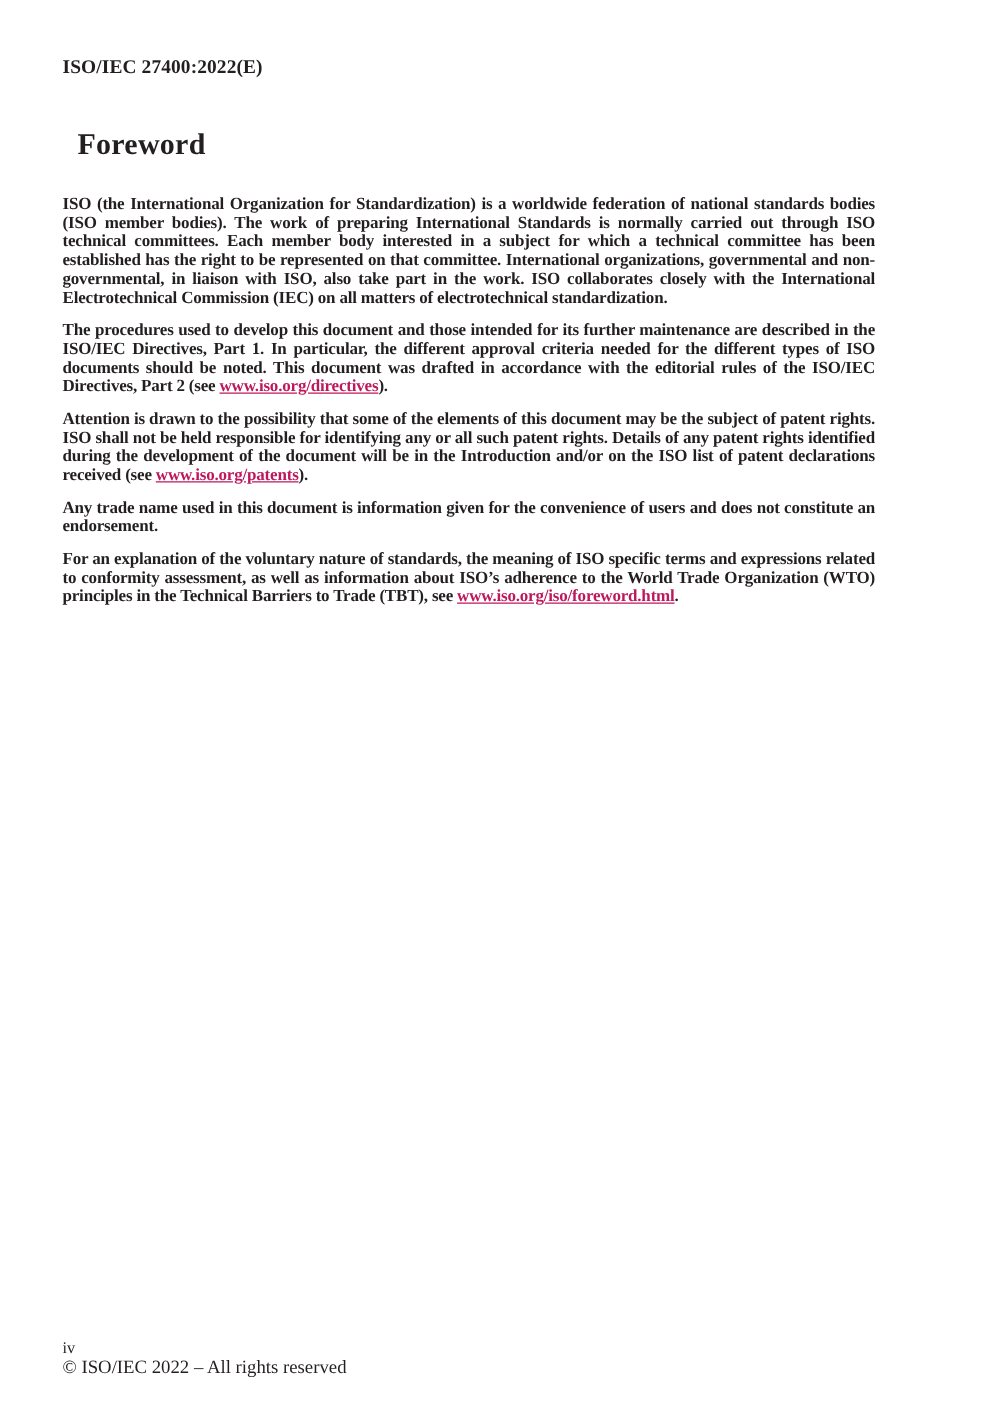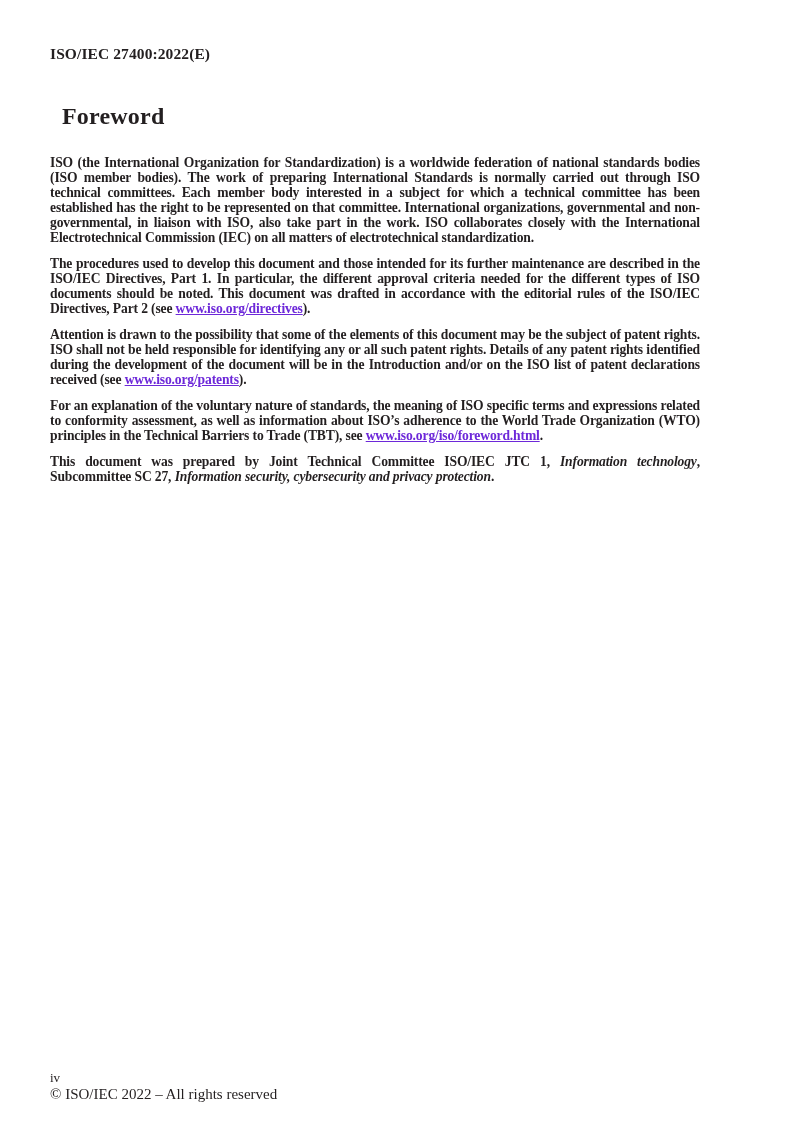--- a/index.html
+++ b/index.html
@@ -37,21 +37,21 @@
   }
   .para {
     margin: 0 0 11px 0;
     font-size: 13.6px;
     line-height: 15px;
     text-align: justify;
     letter-spacing: -0.15px;
     font-weight: bold;
   }
   .para a.link {
-    color: #6d28d9;
+    color: #be185d;
     text-decoration: underline;
     cursor: pointer;
   }
   .page-footer {
     position: absolute;
     left: 50px;
     top: 1070px;
     width: 650px;
     display: flex;
     justify-content: space-between;
@@ -67,22 +67,22 @@
 <div class="page">
 
   <div class="running-header">ISO/IEC 27400:2022(E)</div>
 
   <h1 class="page-title">Foreword</h1>
 
   <div class="body-text" id="paragraph-container">
       <p class="para">ISO (the International Organization for Standardization) is a worldwide federation of national standards bodies (ISO member bodies). The work of preparing International Standards is normally carried out through ISO technical committees. Each member body interested in a subject for which a technical committee has been established has the right to be represented on that committee. International organizations, governmental and non-governmental, in liaison with ISO, also take part in the work. ISO collaborates closely with the International Electrotechnical Commission (IEC) on all matters of electrotechnical standardization.</p>
       <p class="para">The procedures used to develop this document and those intended for its further maintenance are described in the ISO/IEC Directives, Part 1. In particular, the different approval criteria needed for the different types of ISO documents should be noted. This document was drafted in accordance with the editorial rules of the ISO/IEC Directives, Part 2 (see <a class="link">www.iso.org/directives</a>).</p>
       <p class="para">Attention is drawn to the possibility that some of the elements of this document may be the subject of patent rights. ISO shall not be held responsible for identifying any or all such patent rights. Details of any patent rights identified during the development of the document will be in the Introduction and/or on the ISO list of patent declarations received (see <a class="link">www.iso.org/patents</a>).</p>
+      <p class="para">Any trade name used in this document is information given for the convenience of users and does not constitute an endorsement.</p>
       <p class="para">For an explanation of the voluntary nature of standards, the meaning of ISO specific terms and expressions related to conformity assessment, as well as information about ISO’s adherence to the World Trade Organization (WTO) principles in the Technical Barriers to Trade (TBT), see <a class="link">www.iso.org/iso/foreword.html</a>.</p>
-      <p class="para">This document was prepared by Joint Technical Committee ISO/IEC JTC 1, <i>Information technology</i>, Subcommittee SC 27, <i>Information security, cybersecurity and privacy protection</i>.</p>
     </div>
 
   <div class="page-footer">
     <span class="page-number">iv</span>
     <span class="copyright">© ISO/IEC 2022 – All rights reserved</span>
   </div>
 
 </div>
 
 </body></html>

